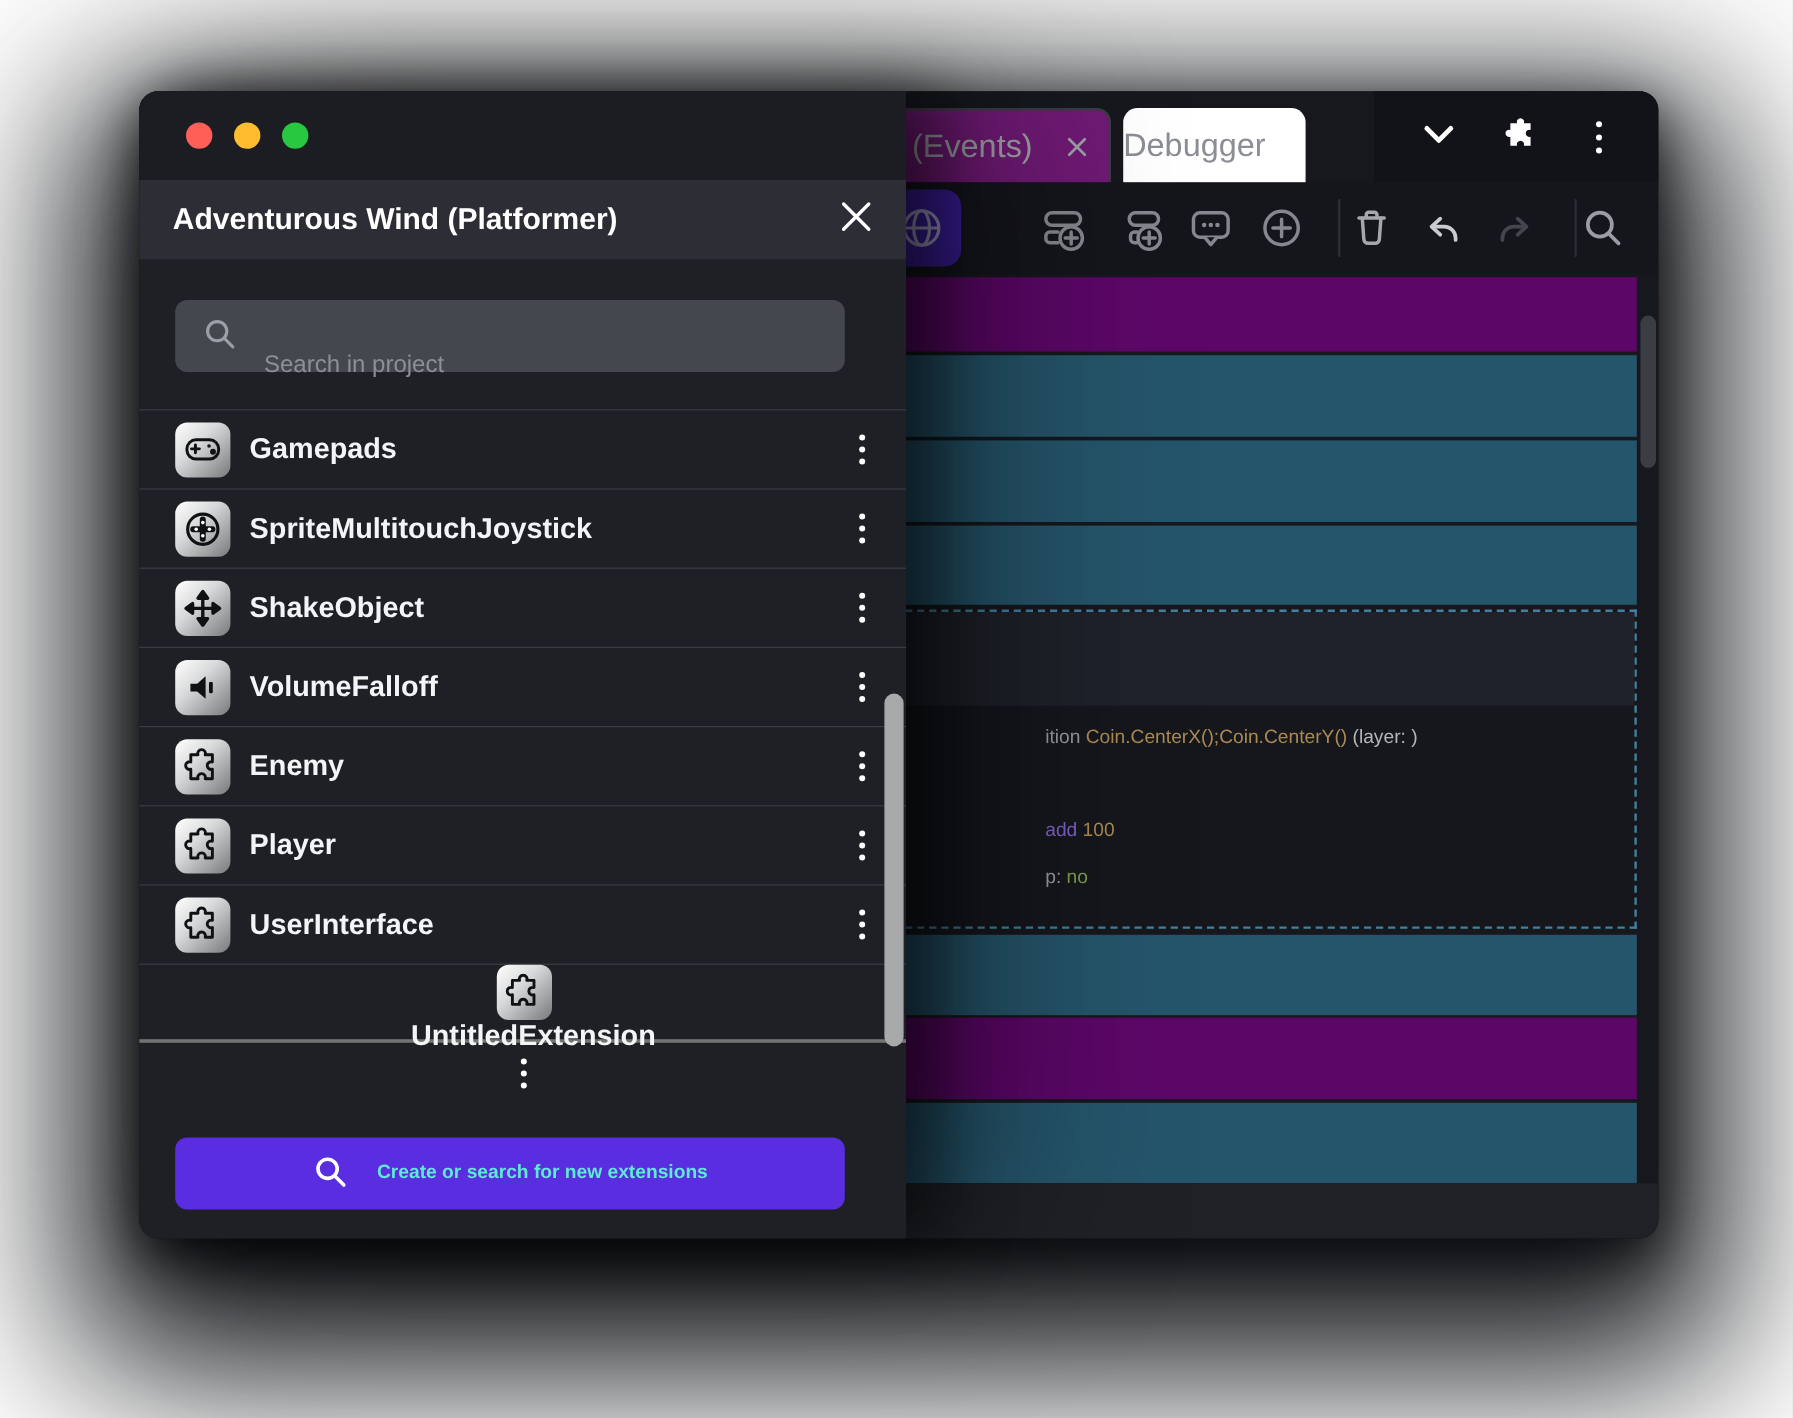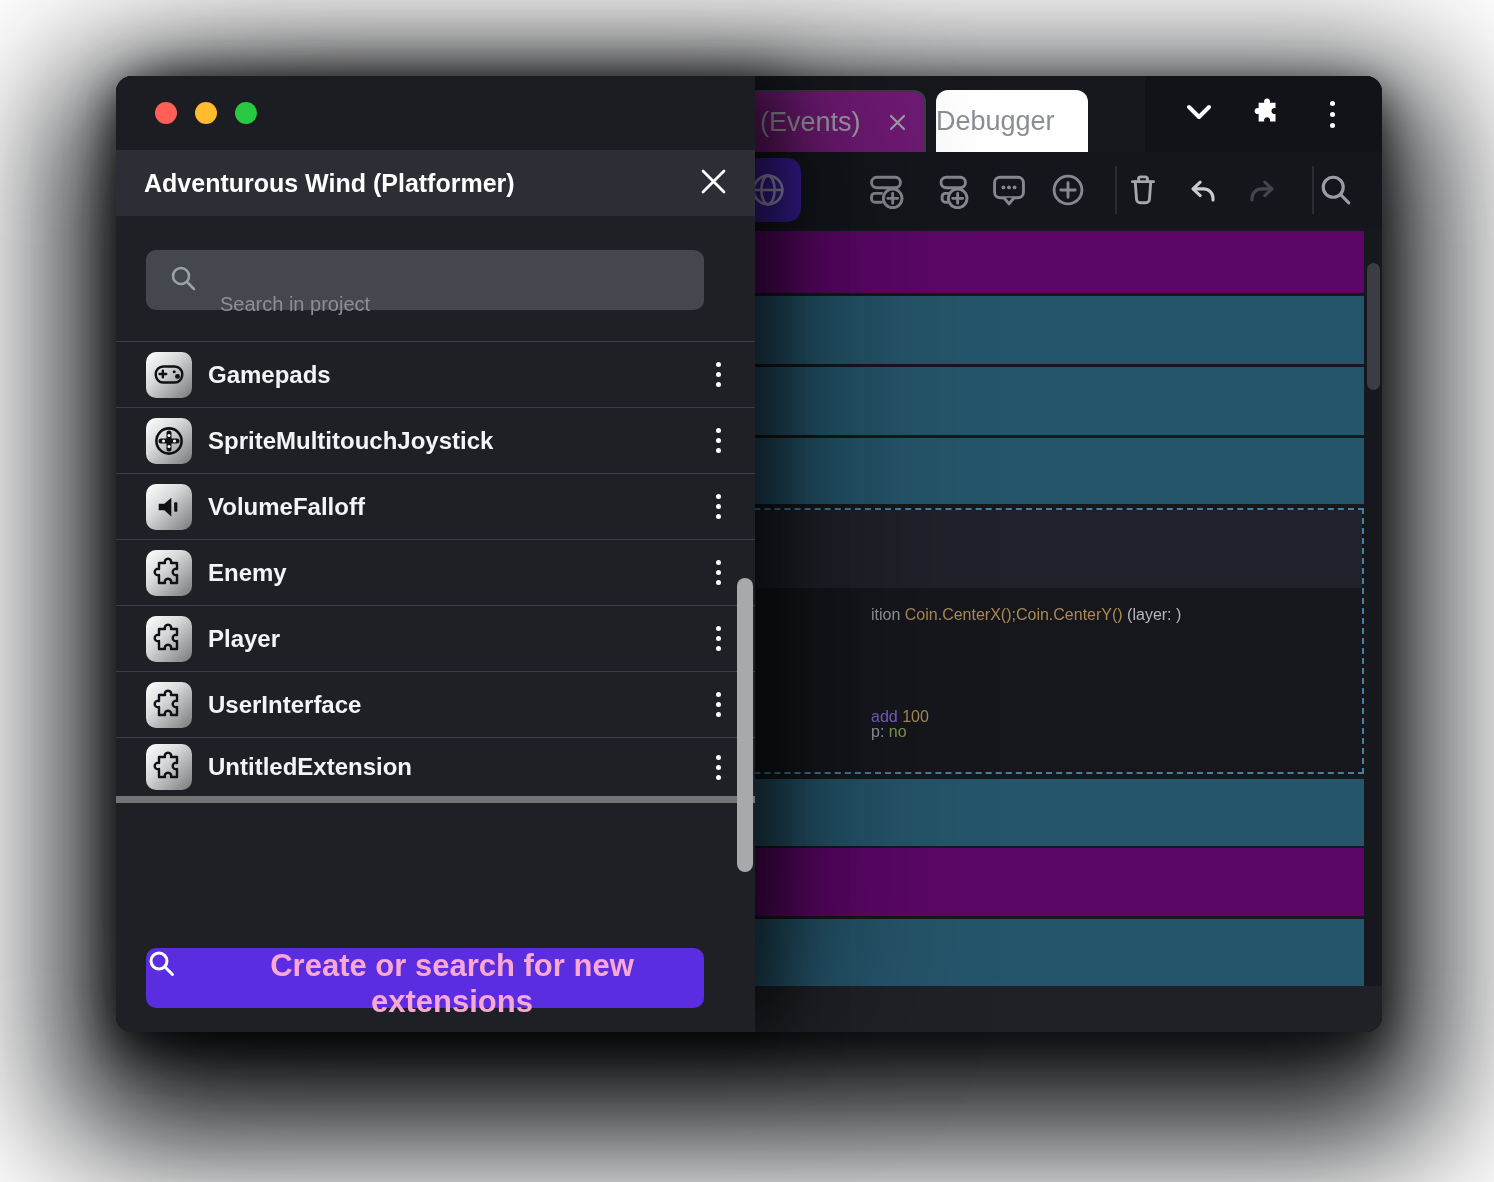--- a/index.html
+++ b/index.html
@@ -55,31 +55,31 @@
   .drawer-title { font-size:25px; font-weight:bold; color:#ffffff; }
   .search-box { position:absolute; left:30px; top:174px; width:558px; height:60px;
     background:#45474e; border-radius:10px; display:flex; align-items:center; padding:0 22px; gap:22px; }
   .search-box input { flex:1; background:transparent; border:none; outline:none;
     font-size:20px; color:#d7d9dd; font-family:"Liberation Sans",sans-serif;margin-top:48px; }
   .search-box input::placeholder { color:#8c8f96; }
 
   .ext-list { position:absolute; left:0; top:265px; width:100%; }
   .ext-item { position:relative; height:66px; display:flex; align-items:center;
     padding:0 28px 0 30px; border-top:1px solid #3a3d45; }
-  .ext-item:last-child { border-bottom:7px solid #737373; }
+  .ext-item:last-child { border-bottom:3px solid #737373;flex-direction:column; }
   .tile { width:46px; height:46px; border-radius:10px; flex:0 0 auto;
     background:linear-gradient(135deg,#ffffff 0%,#d8d9da 40%,#77797b 100%);
     display:flex; align-items:center; justify-content:center; color:#101114; }
   .ext-label { margin-left:16px; font-size:24px; font-weight:600; color:#f3f4f6; flex:1; }
   .kebab { display:flex; flex-direction:column; gap:5px; padding:4px 6px; }
   .kebab i { width:5px; height:5px; border-radius:50%; background:#ffffff; }
 
   .create-btn { position:absolute; left:30px; top:872px; width:558px; height:60px;
-    background:#5a2de0; border:none; border-radius:10px; display:flex; 
-    justify-content:center; gap:24px; color:#f9a8d4; font-size:31px; font-weight:bold;
+    background:#5a2de0; border:none; border-radius:10px; display:flex; align-items:center;
+    justify-content:center; gap:24px; color:#5eead4; font-size:16px; font-weight:bold;
     font-family:"Liberation Sans",sans-serif; cursor:pointer; }
   .drawer-scrollbar { position:absolute; left:621px; top:502px; width:16px; height:294px;
     background:#a7a9ab; border-radius:8px; }
 </style>
 </head>
 <body>
 
 <div class="stage">
 
   <div class="app-window">
@@ -203,21 +203,21 @@
 
     <div class="events-area">
       <div class="ev-row ev-purple" style="top:3px;height:62px;"></div>
       <div class="ev-row ev-teal" style="top:68px;height:68px;"></div>
       <div class="ev-row ev-teal" style="top:139px;height:68px;"></div>
       <div class="ev-row ev-teal" style="top:210px;height:66px;"></div>
 
       <div class="ev-row ev-selected" style="left:598px;width:650px;top:280px;height:266px;">
         <div class="ev-sub-band"></div>
         <div class="code-line" style="top:96px;"><span class="c-gray">ition </span><span class="c-gold">Coin.CenterX();Coin.CenterY()</span><span class="c-lightgray"> (layer: )</span></div>
-        <div class="code-line" style="top:174px;margin-top:24px;"><span class="c-purple">add</span><span class="c-gold"> 100</span></div>
+        <div class="code-line" style="top:174px;"><span class="c-purple">add</span><span class="c-gold"> 100</span></div>
         <div class="code-line" style="top:213px;"><span class="c-gray">p: </span><span class="c-green">no</span></div>
       </div>
 
       <div class="ev-row ev-teal" style="top:551px;height:67px;"></div>
       <div class="ev-row ev-purple" style="top:620px;height:68px;"></div>
       <div class="ev-row ev-teal" style="top:691px;height:67px;"></div>
 
       <div class="events-bottom"></div>
       <div class="ev-scrollbar"></div>
     </div>
@@ -290,20 +290,39 @@
             </svg>
         </span>
         <span class="ext-label">SpriteMultitouchJoystick</span>
         <span class="kebab">
             <i></i>
             <i></i>
             <i></i>
           </span>
       </li>
 
+      <li class="ext-item">
+        <span class="tile">
+          <svg width="32" height="32" viewBox="0 0 32 32">
+              <g stroke="#101114" stroke-width="2.8" fill="#101114" stroke-linejoin="round">
+            <path d="M16 6 v20 M6 16 h20" fill="none"></path>
+            <path d="M16 2 l-4 5.5 h8 z"></path>
+                <path d="M16 30 l-4 -5.5 h8 z"></path>
+            <path d="M2 16 l5.5 -4 v8 z"></path>
+                <path d="M30 16 l-5.5 -4 v8 z"></path>
+              </g>
+            </svg>
+        </span>
+        <span class="ext-label">ShakeObject</span>
+        <span class="kebab">
+            <i></i>
+            <i></i>
+            <i></i>
+          </span>
+      </li>
 
       <li class="ext-item">
         <span class="tile">
           <svg width="30" height="30" viewBox="0 0 32 32">
               <g fill="#101114">
             <path d="M5 12.5 h6 l7.5 -6.5 v20 l-7.5 -6.5 h-6 z"></path>
             <rect x="21.5" y="11" width="3.4" height="10" rx="1"></rect>
               </g>
             </svg>
         </span>

